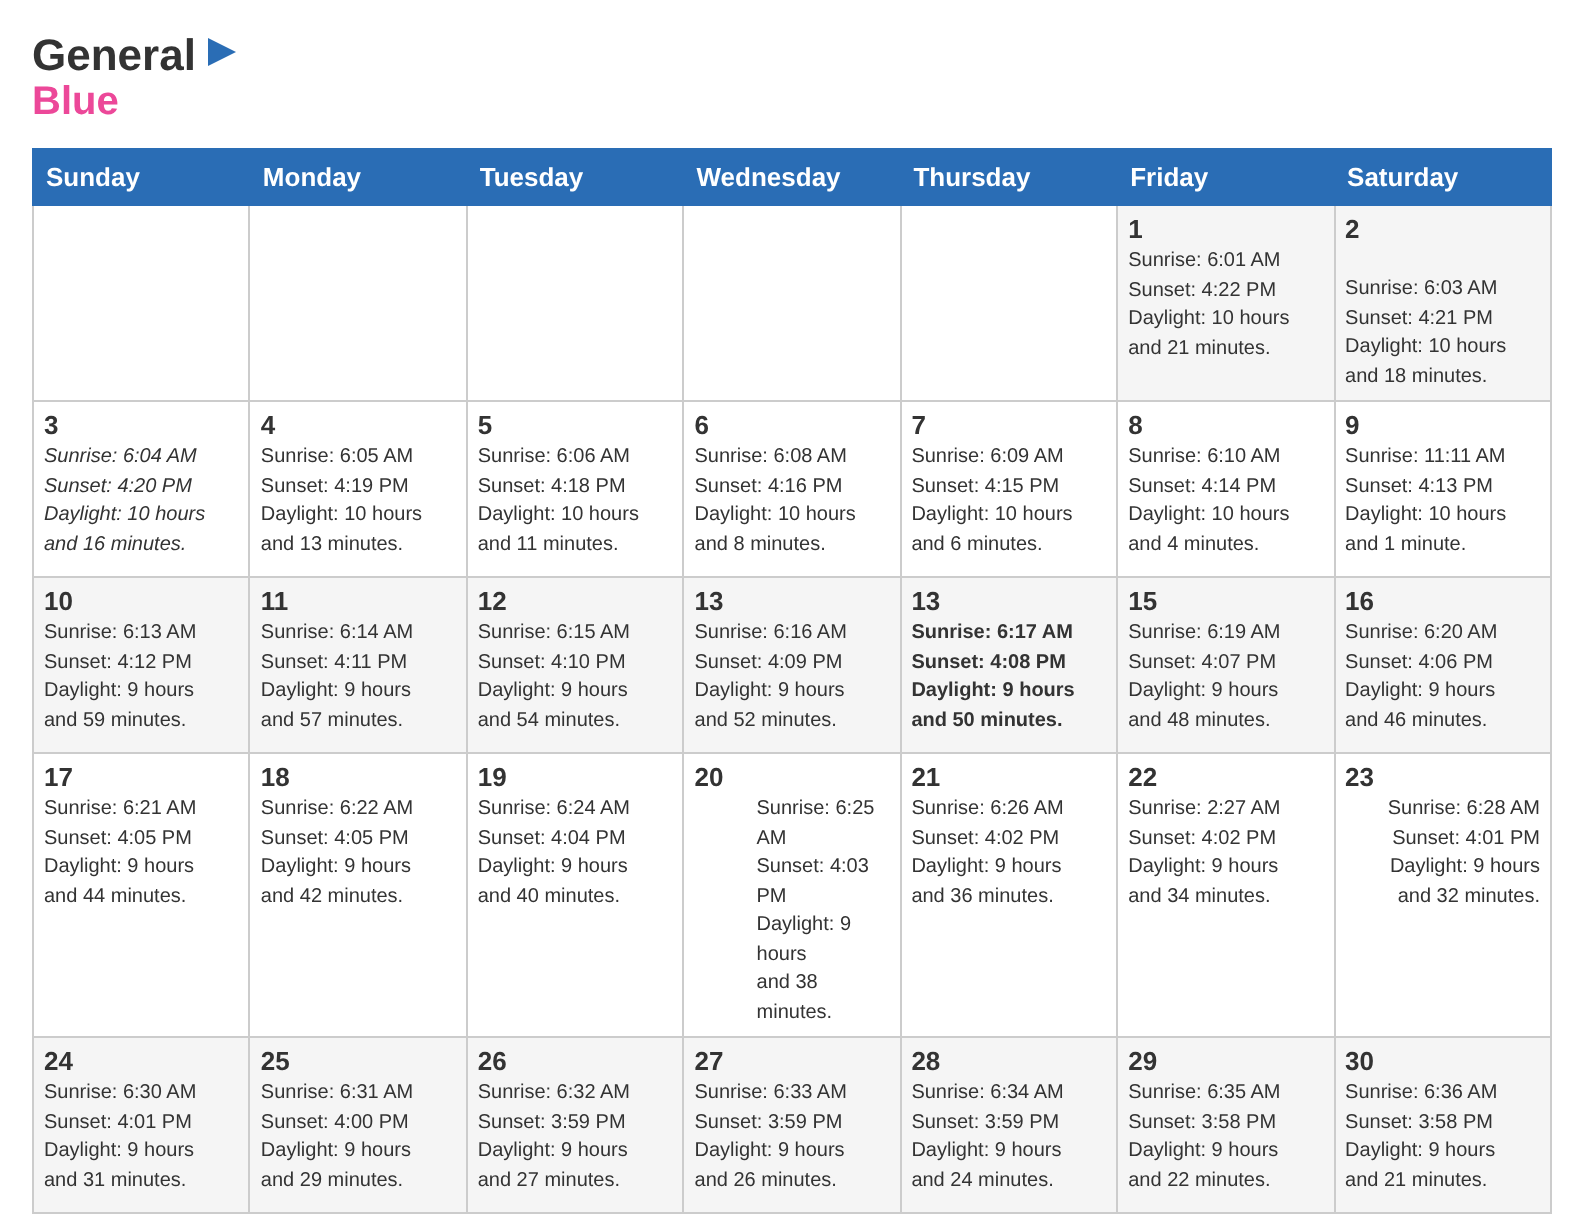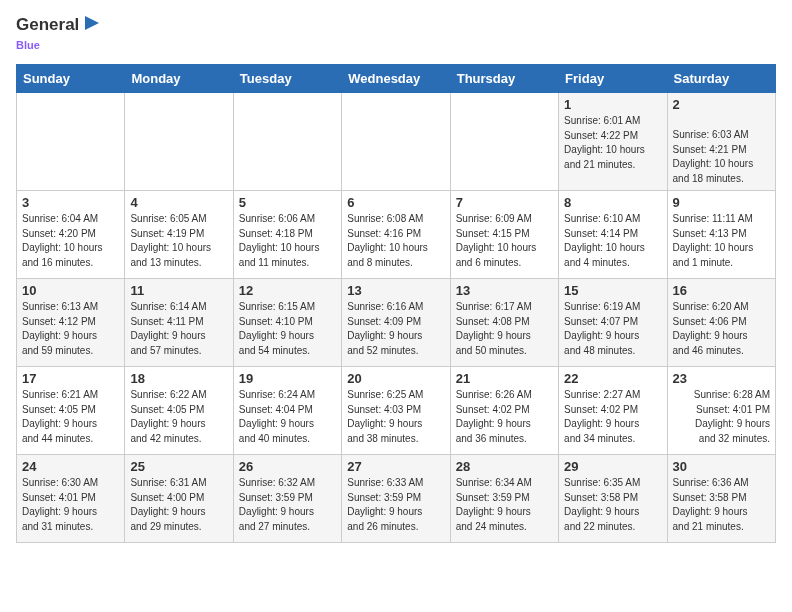--- a/index.html
+++ b/index.html
@@ -79,26 +79,26 @@
       background: #fff !important;
     }
   </style>
 </head>
 <body>
 
 <div class="header">
   <div class="logo">
   <div style="line-height:1.1">
     <div style="display:flex;align-items:center;gap:0">
-      <span style="font-size:17px;font-weight:bold;color:#333">General</span>
+      <span style="font-size:22px;font-weight:bold;color:#333">General</span>
       <svg width="22" height="22" viewBox="0 0 22 22" style="margin-left:2px;margin-top:-4px">
         <polygon points="4,4 18,11 4,18" fill="#2a6db5"></polygon>
       </svg>
     </div>
-    <span style="font-size:11px;font-weight:bold;color:#8b5cf6">Blue</span>
+    <span style="font-size:20px;font-weight:bold;color:#ec4899">Blue</span>
   </div>
 </div>
   <div class="title-block">
     <div class="month-title"></div>
     <div class="location"></div>
   </div>
 </div>
 
 <table>
   <thead>
@@ -130,21 +130,21 @@
           <span class="day-num">2</span>
           <div class="day-info" style="white-space: pre-line; margin-top: 16px;">Sunrise: 6:03 AM
 Sunset: 4:21 PM
 Daylight: 10 hours
 and 18 minutes.</div>
         </td>
       </tr>
       <tr>
         <td>
           <span class="day-num">3</span>
-          <div class="day-info" style="white-space: pre-line;">Sunrise: 6:04 AM
+          <div class="day-info" style="white-space: pre-line; font-style: italic;">Sunrise: 6:04 AM
 Sunset: 4:20 PM
 Daylight: 10 hours
 and 16 minutes.</div>
         </td>
         <td>
           <span class="day-num">4</span>
           <div class="day-info" style="white-space: pre-line;">Sunrise: 6:05 AM
 Sunset: 4:19 PM
 Daylight: 10 hours
 and 13 minutes.</div>
@@ -209,21 +209,21 @@
         </td>
         <td>
           <span class="day-num">13</span>
           <div class="day-info" style="white-space: pre-line;">Sunrise: 6:16 AM
 Sunset: 4:09 PM
 Daylight: 9 hours
 and 52 minutes.</div>
         </td>
         <td>
           <span class="day-num">13</span>
-          <div class="day-info" style="white-space: pre-line;">Sunrise: 6:17 AM
+          <div class="day-info" style="white-space: pre-line; font-weight: bold;">Sunrise: 6:17 AM
 Sunset: 4:08 PM
 Daylight: 9 hours
 and 50 minutes.</div>
         </td>
         <td>
           <span class="day-num">15</span>
           <div class="day-info" style="white-space: pre-line;">Sunrise: 6:19 AM
 Sunset: 4:07 PM
 Daylight: 9 hours
 and 48 minutes.</div>
@@ -253,21 +253,21 @@
         </td>
         <td>
           <span class="day-num">19</span>
           <div class="day-info" style="white-space: pre-line;">Sunrise: 6:24 AM
 Sunset: 4:04 PM
 Daylight: 9 hours
 and 40 minutes.</div>
         </td>
         <td>
           <span class="day-num">20</span>
-          <div class="day-info" style="white-space: pre-line;">Sunrise: 6:25 AM
+          <div class="day-info" style="white-space: pre-line; margin-left: 31px;">Sunrise: 6:25 AM
 Sunset: 4:03 PM
 Daylight: 9 hours
 and 38 minutes.</div>
         </td>
         <td>
           <span class="day-num">21</span>
           <div class="day-info" style="white-space: pre-line;">Sunrise: 6:26 AM
 Sunset: 4:02 PM
 Daylight: 9 hours
 and 36 minutes.</div>

